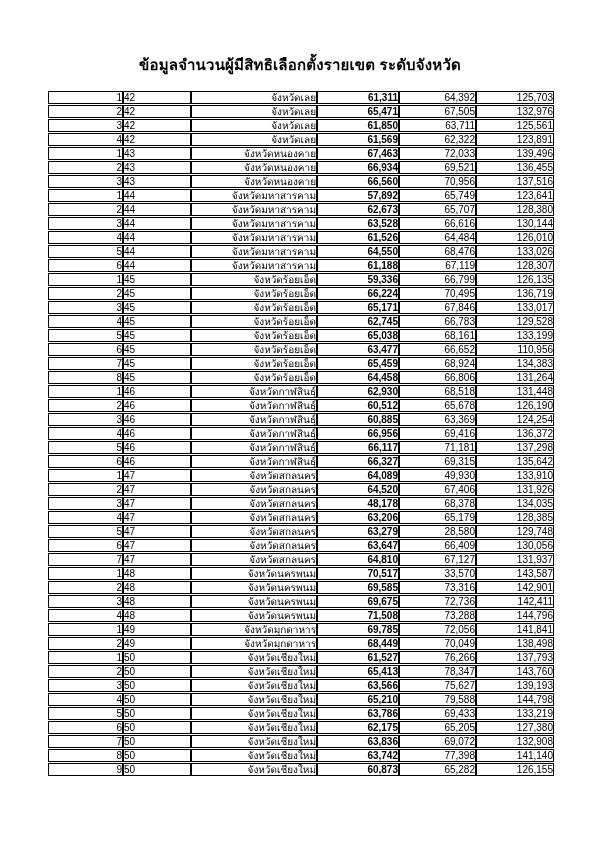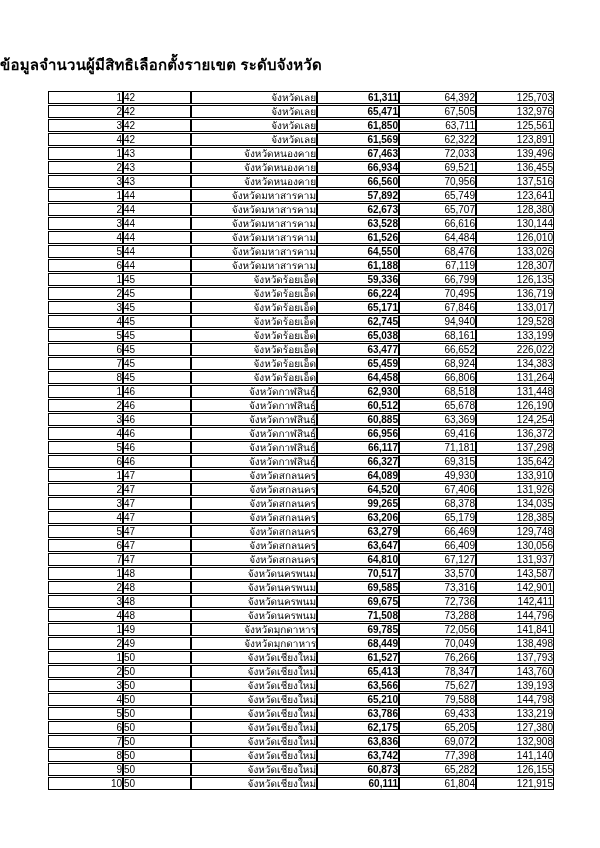--- a/index.html
+++ b/index.html
@@ -13,21 +13,21 @@
     position: relative;
     font-family: "Liberation Sans", "DejaVu Sans", sans-serif;
     color: #000;
     overflow: hidden;
   }
   .doc-title {
     position: absolute;
     top: 53px;
     left: 0;
     width: 600px;
-    text-align: left;
+    text-align: center;
     font-size: 15px;
     font-weight: bold;
     letter-spacing: 0.2px;
   }
   .table-wrap {
     position: absolute;
     left: 48px;
     top: 90px;
   }
   table.voter-table {
@@ -195,38 +195,38 @@
           <td class="c2">จังหวัดร้อยเอ็ด</td>
           <td class="c3">65,171</td>
           <td class="c4">67,846</td>
           <td class="c5">133,017</td>
         </tr>
         <tr>
           <td class="c0">4</td>
           <td class="c1">45</td>
           <td class="c2">จังหวัดร้อยเอ็ด</td>
           <td class="c3">62,745</td>
-          <td class="c4">94,940</td>
+          <td class="c4">66,783</td>
           <td class="c5">129,528</td>
         </tr>
         <tr>
           <td class="c0">5</td>
           <td class="c1">45</td>
           <td class="c2">จังหวัดร้อยเอ็ด</td>
           <td class="c3">65,038</td>
           <td class="c4">68,161</td>
           <td class="c5">133,199</td>
         </tr>
         <tr>
           <td class="c0">6</td>
           <td class="c1">45</td>
           <td class="c2">จังหวัดร้อยเอ็ด</td>
           <td class="c3">63,477</td>
           <td class="c4">66,652</td>
-          <td class="c5">226,022</td>
+          <td class="c5">110,956</td>
         </tr>
         <tr>
           <td class="c0">7</td>
           <td class="c1">45</td>
           <td class="c2">จังหวัดร้อยเอ็ด</td>
           <td class="c3">65,459</td>
           <td class="c4">68,924</td>
           <td class="c5">134,383</td>
         </tr>
         <tr>
@@ -298,38 +298,38 @@
           <td class="c1">47</td>
           <td class="c2">จังหวัดสกลนคร</td>
           <td class="c3">64,520</td>
           <td class="c4">67,406</td>
           <td class="c5">131,926</td>
         </tr>
         <tr>
           <td class="c0">3</td>
           <td class="c1">47</td>
           <td class="c2">จังหวัดสกลนคร</td>
-          <td class="c3">99,265</td>
+          <td class="c3">48,178</td>
           <td class="c4">68,378</td>
           <td class="c5">134,035</td>
         </tr>
         <tr>
           <td class="c0">4</td>
           <td class="c1">47</td>
           <td class="c2">จังหวัดสกลนคร</td>
           <td class="c3">63,206</td>
           <td class="c4">65,179</td>
           <td class="c5">128,385</td>
         </tr>
         <tr>
           <td class="c0">5</td>
           <td class="c1">47</td>
           <td class="c2">จังหวัดสกลนคร</td>
           <td class="c3">63,279</td>
-          <td class="c4">66,469</td>
+          <td class="c4">28,580</td>
           <td class="c5">129,748</td>
         </tr>
         <tr>
           <td class="c0">6</td>
           <td class="c1">47</td>
           <td class="c2">จังหวัดสกลนคร</td>
           <td class="c3">63,647</td>
           <td class="c4">66,409</td>
           <td class="c5">130,056</td>
         </tr>
@@ -454,23 +454,15 @@
           <td class="c5">141,140</td>
         </tr>
         <tr>
           <td class="c0">9</td>
           <td class="c1">50</td>
           <td class="c2">จังหวัดเชียงใหม่</td>
           <td class="c3">60,873</td>
           <td class="c4">65,282</td>
           <td class="c5">126,155</td>
         </tr>
-        <tr>
-          <td class="c0">10</td>
-          <td class="c1">50</td>
-          <td class="c2">จังหวัดเชียงใหม่</td>
-          <td class="c3">60,111</td>
-          <td class="c4">61,804</td>
-          <td class="c5">121,915</td>
-        </tr>
       </tbody>
   </table>
 </div>
 
 </body></html>

